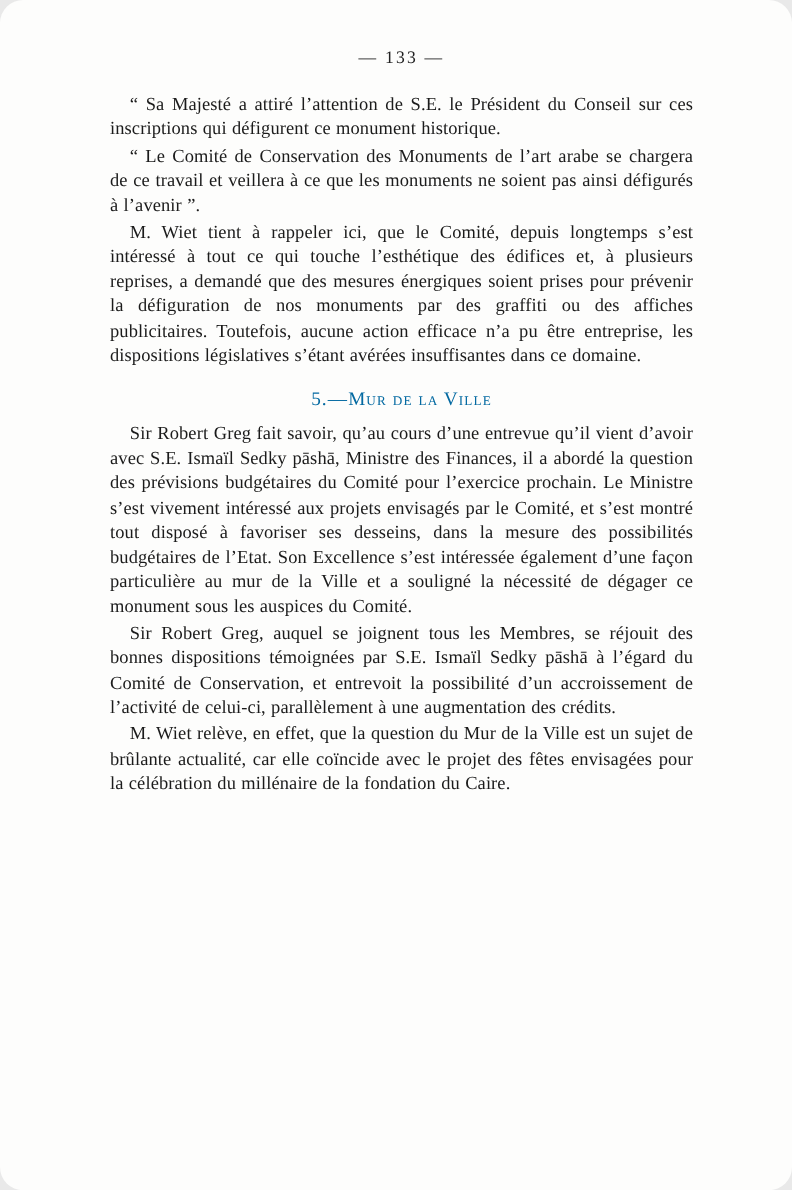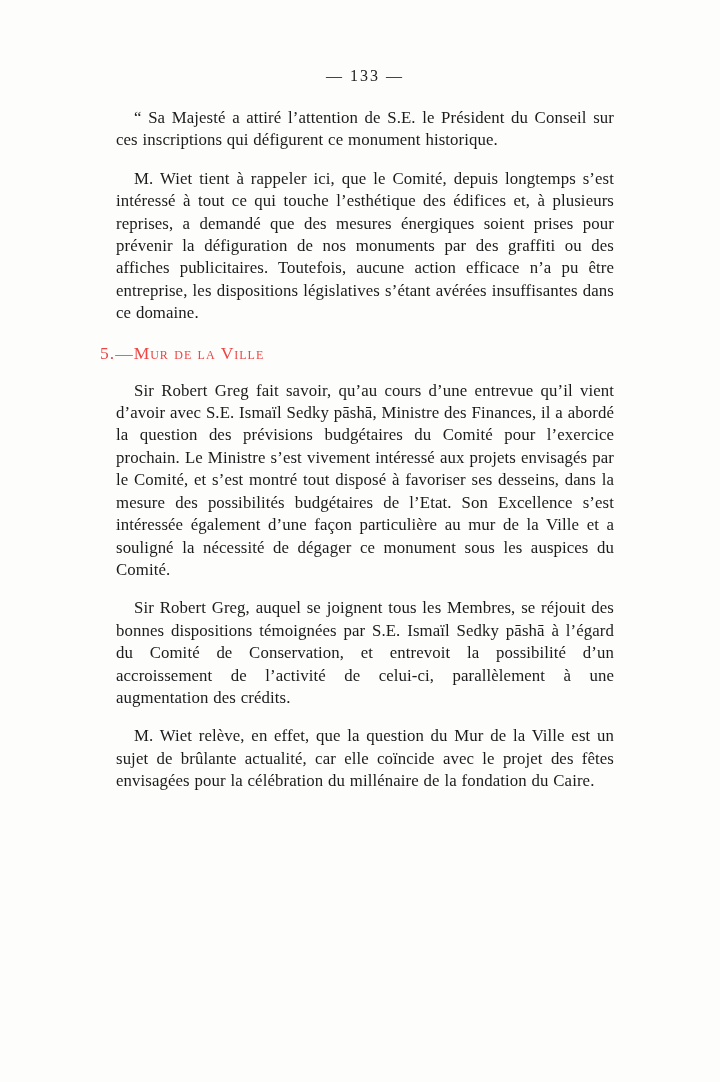--- a/index.html
+++ b/index.html
@@ -7,64 +7,66 @@
     padding: 0;
     background: #e9e9e9;
   }
   .page {
     position: relative;
     width: 720px;
     height: 1082px;
     margin: 0 auto;
     background: #fdfdfc;
     box-sizing: border-box;
-    padding: 67px 90px 40px 100px;
+    padding: 44px 90px 40px 100px;
     font-family: "Liberation Serif", "DejaVu Serif", serif;
     color: #1b1b1b;
     overflow: hidden;
+    border-radius: 21px;
   }
   .page-number {
     text-align: center;
     font-size: 16px;
     letter-spacing: 2px;
     margin-bottom: 22px;
     color: #222;
   }
   .para {
-    margin: 16px;
+    margin: 0;
     font-size: 16.8px;
     line-height: 22.4px;
     text-align: justify;
     text-indent: 18px;
     letter-spacing: 0.1px;
     word-spacing: 0.5px;
   }
   .para + .para {
     margin-top: 2px;
   }
   .section-heading {
     margin: 18px 0 10px 0;
-    text-align: left;
+    text-align: center;
     font-size: 17.5px;
     font-weight: normal;
     font-variant: small-caps;
     letter-spacing: 1px;
-    color: #ef4444;
+    color: #0369a1;
   }
 </style>
 </head>
 <body>
 
 <main class="page">
 
   <div class="page-number">— 133 —</div>
 
   <p class="para">“ Sa Majesté a attiré l’attention de S.E. le Président du Conseil sur ces inscriptions qui défigurent ce monument historique.</p>
 
 
+  <p class="para">“ Le Comité de Conservation des Monuments de l’art arabe se chargera de ce travail et veillera à ce que les monuments ne soient pas ainsi défigurés à l’avenir ”.</p>
 
   <p class="para">M. Wiet tient à rappeler ici, que le Comité, depuis longtemps s’est intéressé à tout ce qui touche l’esthétique des édifices et, à plusieurs reprises, a demandé que des mesures énergiques soient prises pour prévenir la défiguration de nos monuments par des graffiti ou des affiches publicitaires. Toutefois, aucune action efficace n’a pu être entreprise, les dispositions législatives s’étant avérées insuffisantes dans ce domaine.</p>
 
   <h2 class="section-heading">5.—Mur de la Ville</h2>
 
   <p class="para">Sir Robert Greg fait savoir, qu’au cours d’une entrevue qu’il vient d’avoir avec S.E. Ismaïl Sedky pāshā, Ministre des Finances, il a abordé la question des prévisions budgétaires du Comité pour l’exercice prochain. Le Ministre s’est vivement intéressé aux projets envisagés par le Comité, et s’est montré tout disposé à favoriser ses desseins, dans la mesure des possibilités budgétaires de l’Etat. Son Excellence s’est intéressée également d’une façon particulière au mur de la Ville et a souligné la nécessité de dégager ce monument sous les auspices du Comité.</p>
 
   <p class="para">Sir Robert Greg, auquel se joignent tous les Membres, se réjouit des bonnes dispositions témoignées par S.E. Ismaïl Sedky pāshā à l’égard du Comité de Conservation, et entrevoit la possibilité d’un accroissement de l’activité de celui-ci, parallèlement à une augmentation des crédits.</p>
 
   <p class="para">M. Wiet relève, en effet, que la question du Mur de la Ville est un sujet de brûlante actualité, car elle coïncide avec le projet des fêtes envisagées pour la célébration du millénaire de la fondation du Caire.</p>

